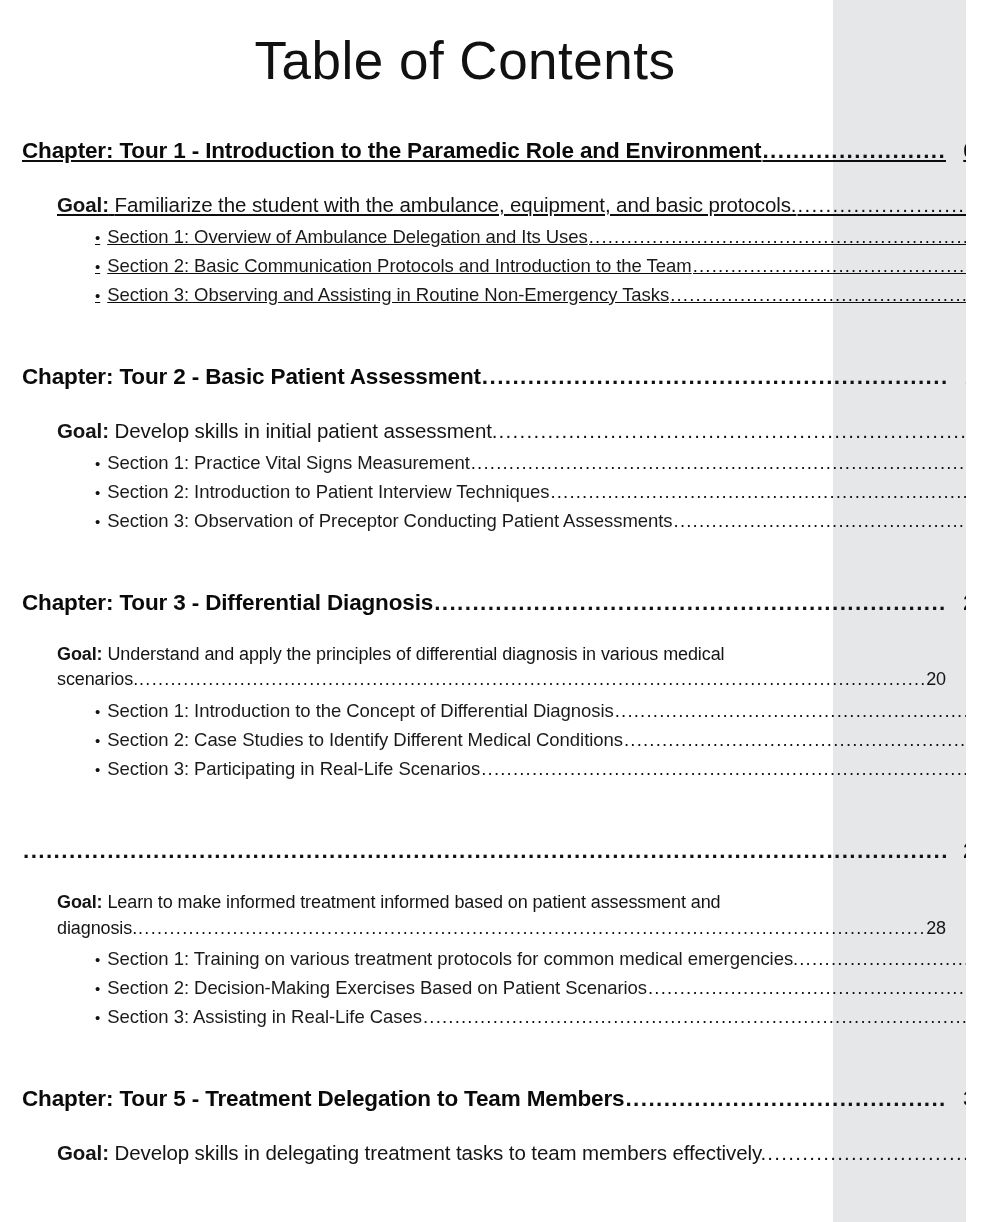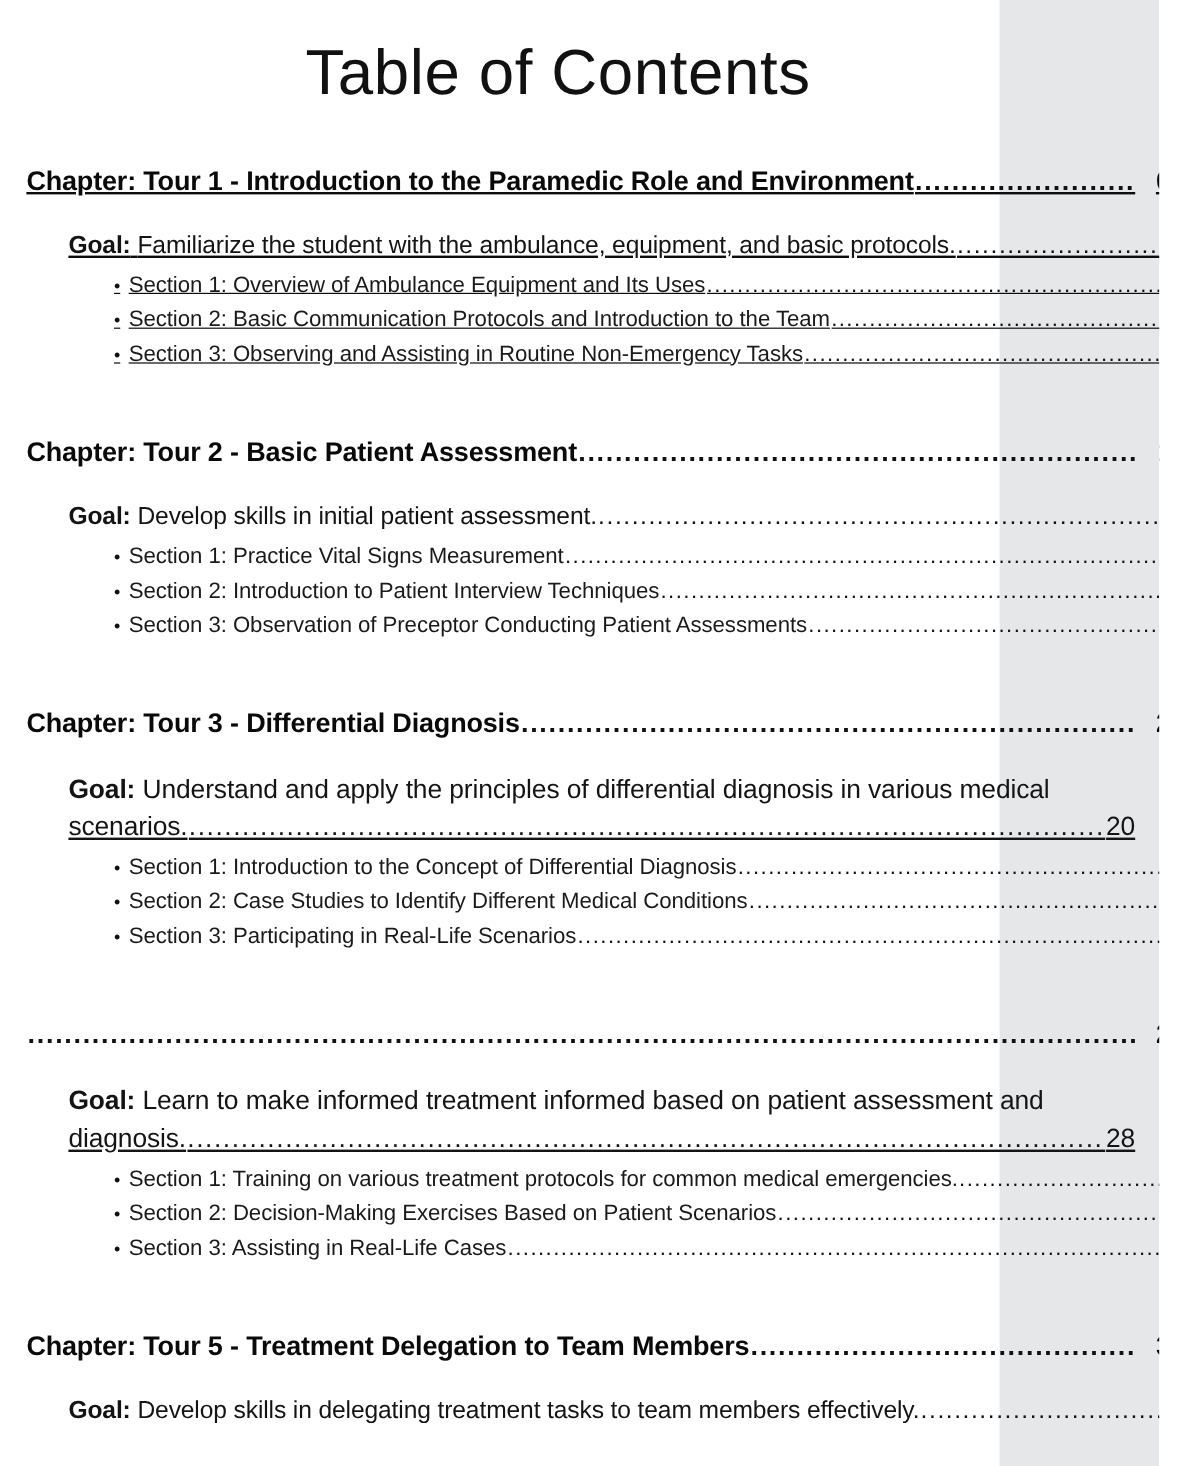--- a/index.html
+++ b/index.html
@@ -102,34 +102,33 @@
     padding-left: 57px;
     padding-right: 20px;
     margin-top: 26px;
     line-height: 1.42;
     letter-spacing: -0.1px;
   }
   .goal b { font-weight: bold; }
 
   
   .goal-wrap {
-    font-size: 22px;
+    font-size: 18px;
     color: #141414;
     padding-left: 57px;
     padding-right: 20px;
     margin-top: 26px;
     line-height: 1.42;
     letter-spacing: -0.1px;
   }
   .goal-wrap .firstline { display: block; }
   .goal-wrap .secondline {
     display: flex;
     align-items: flex-end;
     width: 100%;
-    text-decoration: underline;
   }
   .goal-wrap .secondline .label { white-space: nowrap; flex: 0 0 auto; }
   .goal-wrap .secondline .leader {
     flex: 1 1 auto;
     overflow: hidden;
     white-space: nowrap;
     margin: 0 1px;
     letter-spacing: 1.3px;
   }
   .goal-wrap .secondline .pageno { flex: 0 0 auto; }
@@ -175,21 +174,21 @@
             <span class="leader">...................................................................................................................................................................................................................................................................................................................................................................................................................................</span>
             <span class="pageno">01</span>
           </div>
           <div class="row goal">
             <span class="label"><b>Goal:</b> <span>Familiarize the student with the ambulance, equipment, and basic protocols.</span></span>
             <span class="leader">...................................................................................................................................................................................................................................................................................................................................................................................................................................</span>
           </div>
           <div class="sections">
             <div class="row section">
               <span class="bullet">•</span>
-              <span class="label">Section 1: Overview of Ambulance Equipment and Its Uses</span>
+              <span class="label">Section 1: Overview of Ambulance Delegation and Its Uses</span>
               <span class="leader">...................................................................................................................................................................................................................................................................................................................................................................................................................................</span>
             </div>
             <div class="row section">
               <span class="bullet">•</span>
               <span class="label">Section 2: Basic Communication Protocols and Introduction to the Team</span>
               <span class="leader">...................................................................................................................................................................................................................................................................................................................................................................................................................................</span>
             </div>
             <div class="row section">
               <span class="bullet">•</span>
               <span class="label">Section 3: Observing and Assisting in Routine Non-Emergency Tasks</span>

